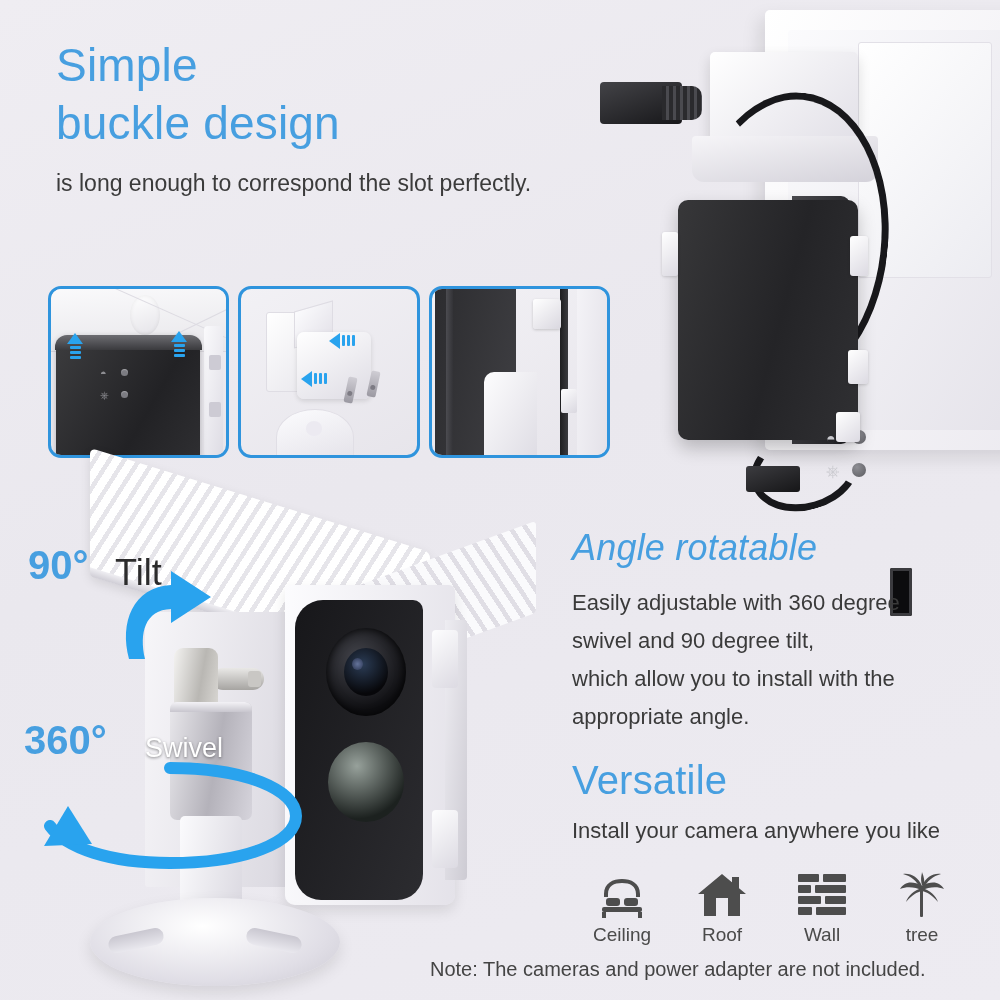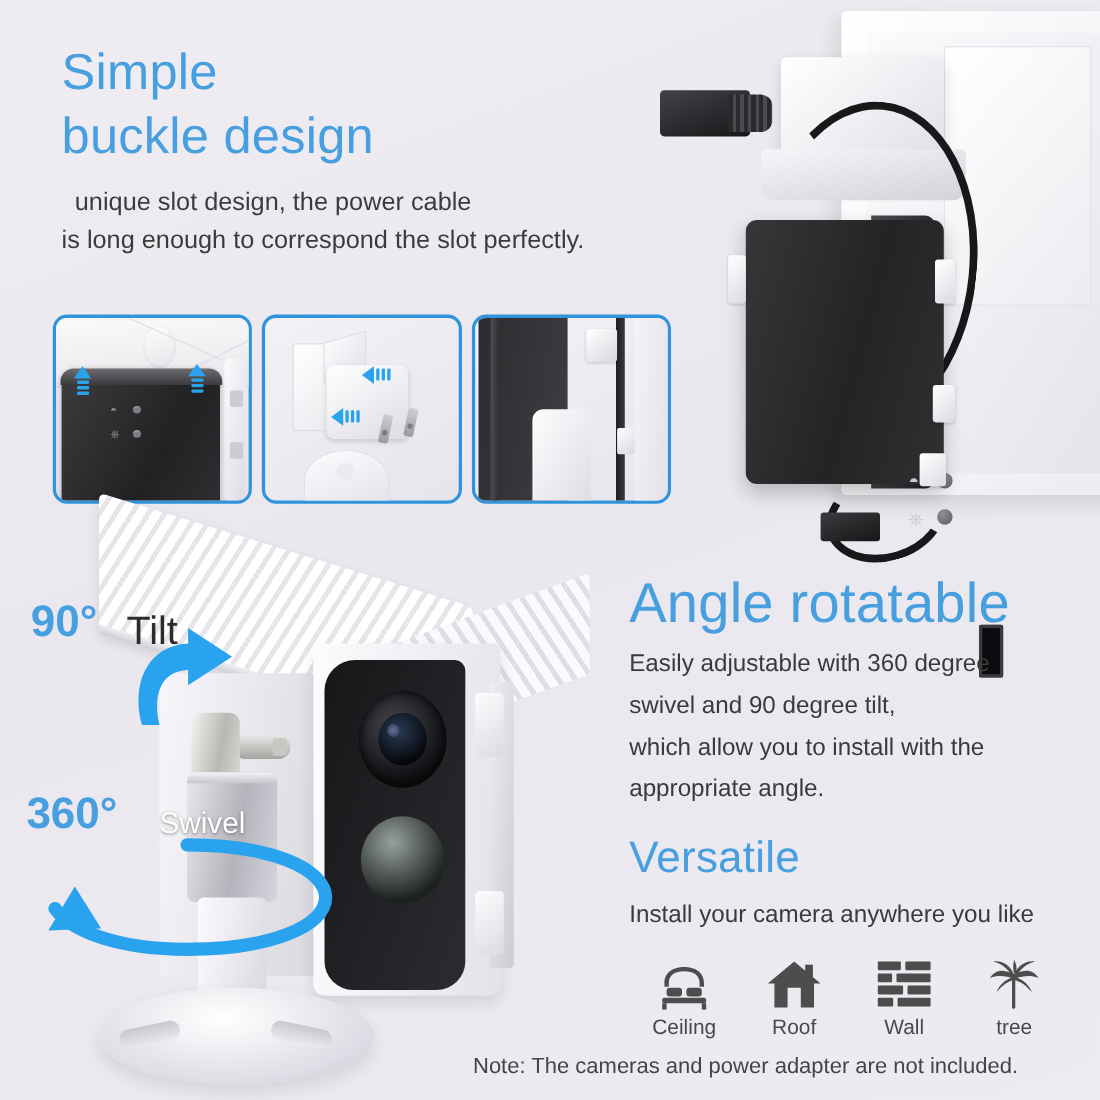--- a/index.html
+++ b/index.html
@@ -166,21 +166,21 @@
   .ann-tilt{ left:115px; top:552px; font-size:36px; color:#2c2c2c; }
   .ann-360 { left:24px; top:718px; font-size:40px; font-weight:700; color:#479fe0; }
   .ann-swiv{ left:145px; top:733px; font-size:27px; color:#ffffff;
              text-shadow:0 1px 3px rgba(0,0,0,.45); z-index:6; }
 
   .tilt-arrow { left:115px; top:563px; width:110px; height:100px; z-index:5; }
   .swivel-arrow { left:38px; top:760px; width:265px; height:110px; z-index:4; }
 
   
   #right-col { left:572px; top:522px; width:420px; }
-  #right-col .h-angle { font-size:51px; line-height:52px; }
+  #right-col .h-angle { font-size:36px; line-height:52px;font-style:italic; }
   #right-col .p-angle { margin-top:10px; font-size:22px; line-height:38px; color:#3a3a3a; }
   #right-col .h-vers  { margin-top:18px; font-size:40px; line-height:52px; }
   #right-col .p-vers  { margin-top:8px; font-size:22px; line-height:34px; color:#3a3a3a; }
 
   
   #places { left:572px; top:866px; width:400px; display:flex;align-items:center; }
   .place { width:100px; text-align:center; }
   .place .glyph { height:52px; display:flex; align-items:flex-end; justify-content:center; }
   .place .cap { margin-top:6px; font-size:19px; color:#4a4a4a; }
 
@@ -265,21 +265,20 @@
     <div class="clip-w" style="left:236px;top:412px;width:24px;height:30px;"></div>
 
     <div class="cable-low"></div>
     <div class="cable-tip"></div>
   </div>
 
   <div id="headline" class="abs">
     <div class="l1 blue-h">Simple</div>
     <div class="l2 blue-h">buckle design</div>
     <div class="sub">
-      <span class="i1">unique slot design, the power cable</span>
       <span class="i2">is long enough to correspond the slot perfectly.</span>
     </div>
   </div>
 
   <div id="thumbs" class="abs">
 
     <div class="thumb">
       <div class="scene">
         <div class="t1-white"></div>
         <div class="t1-diag" style="left:-10%;top:10%;transform:rotate(24deg);"></div>

